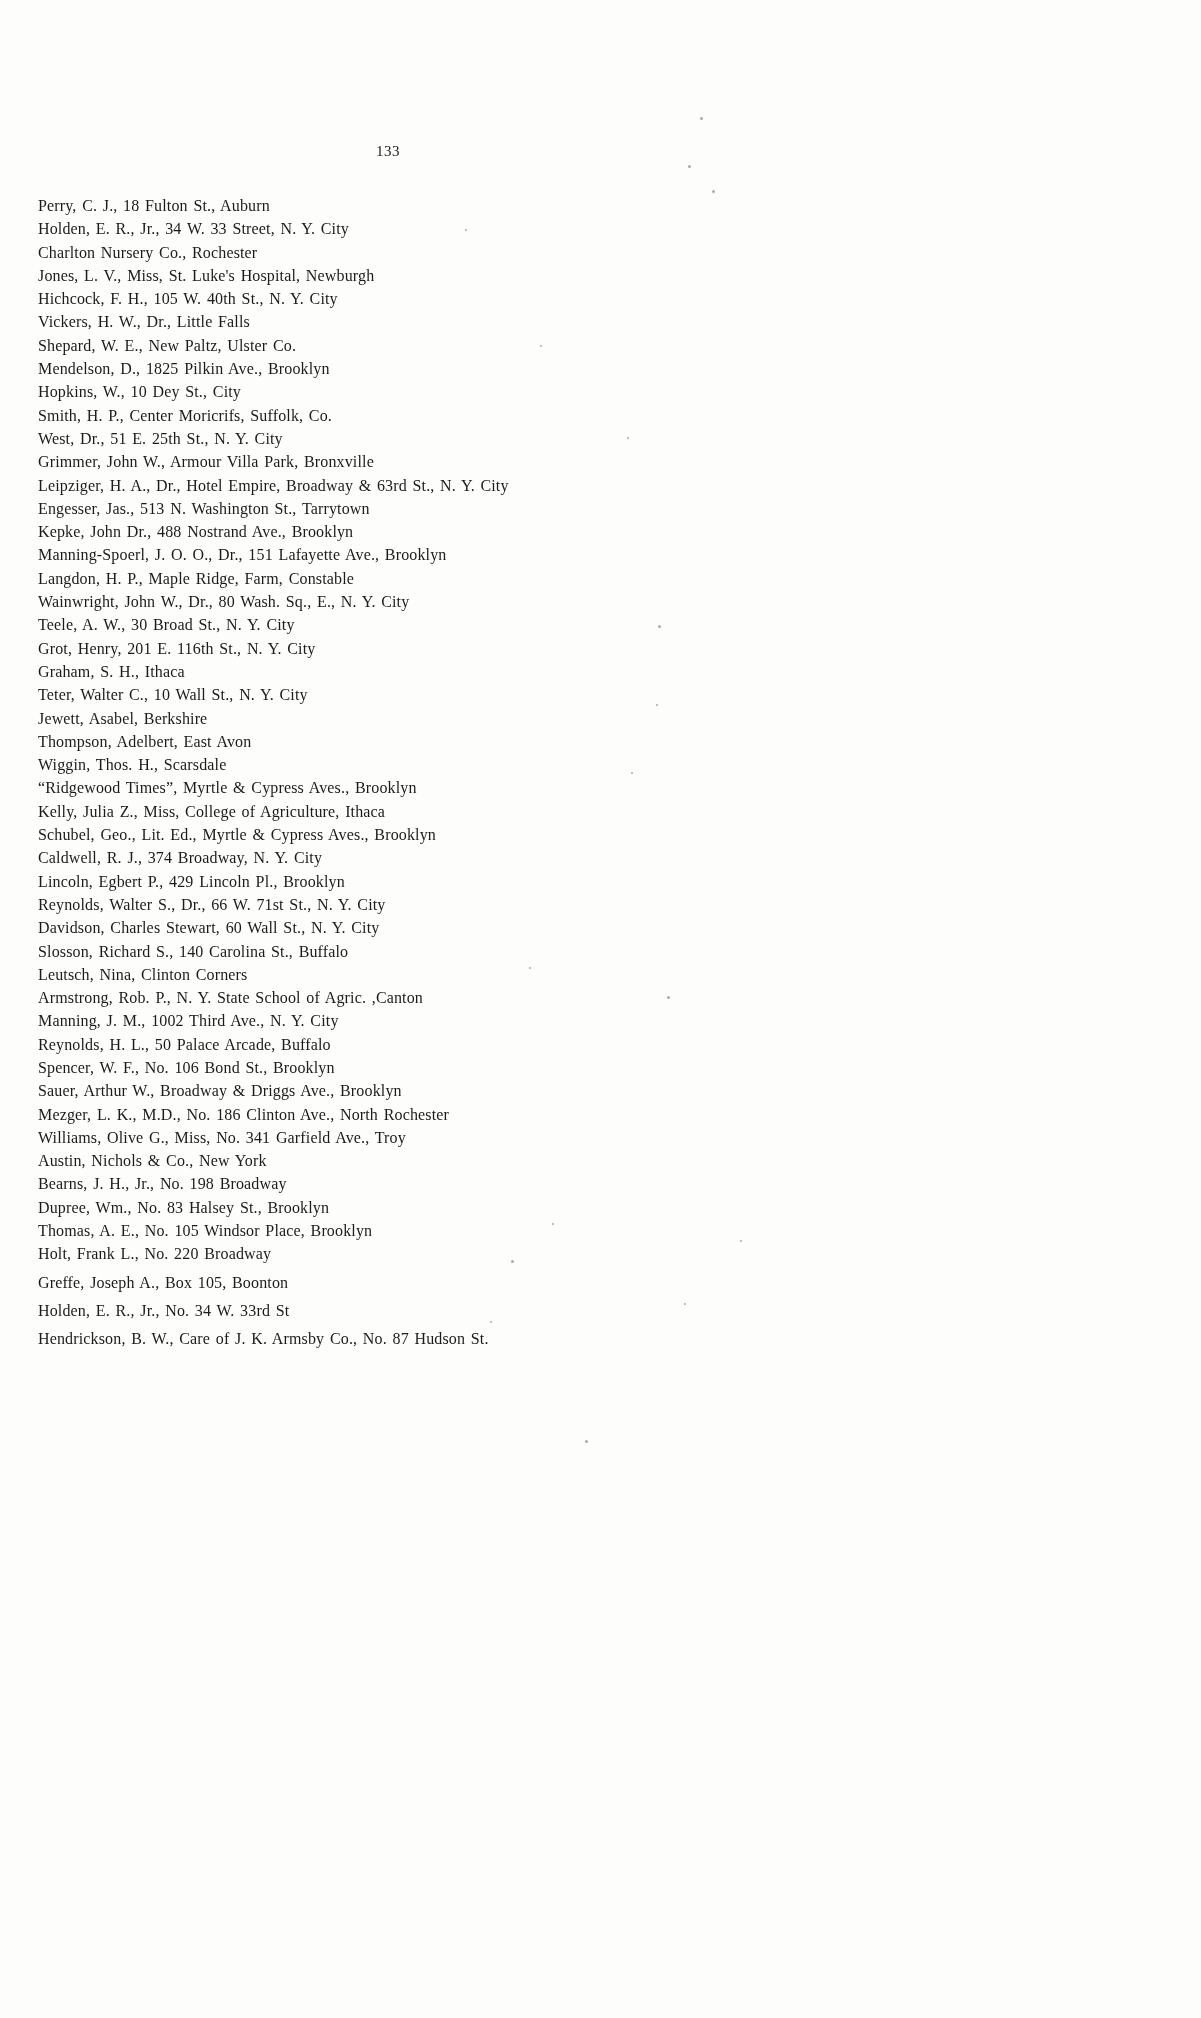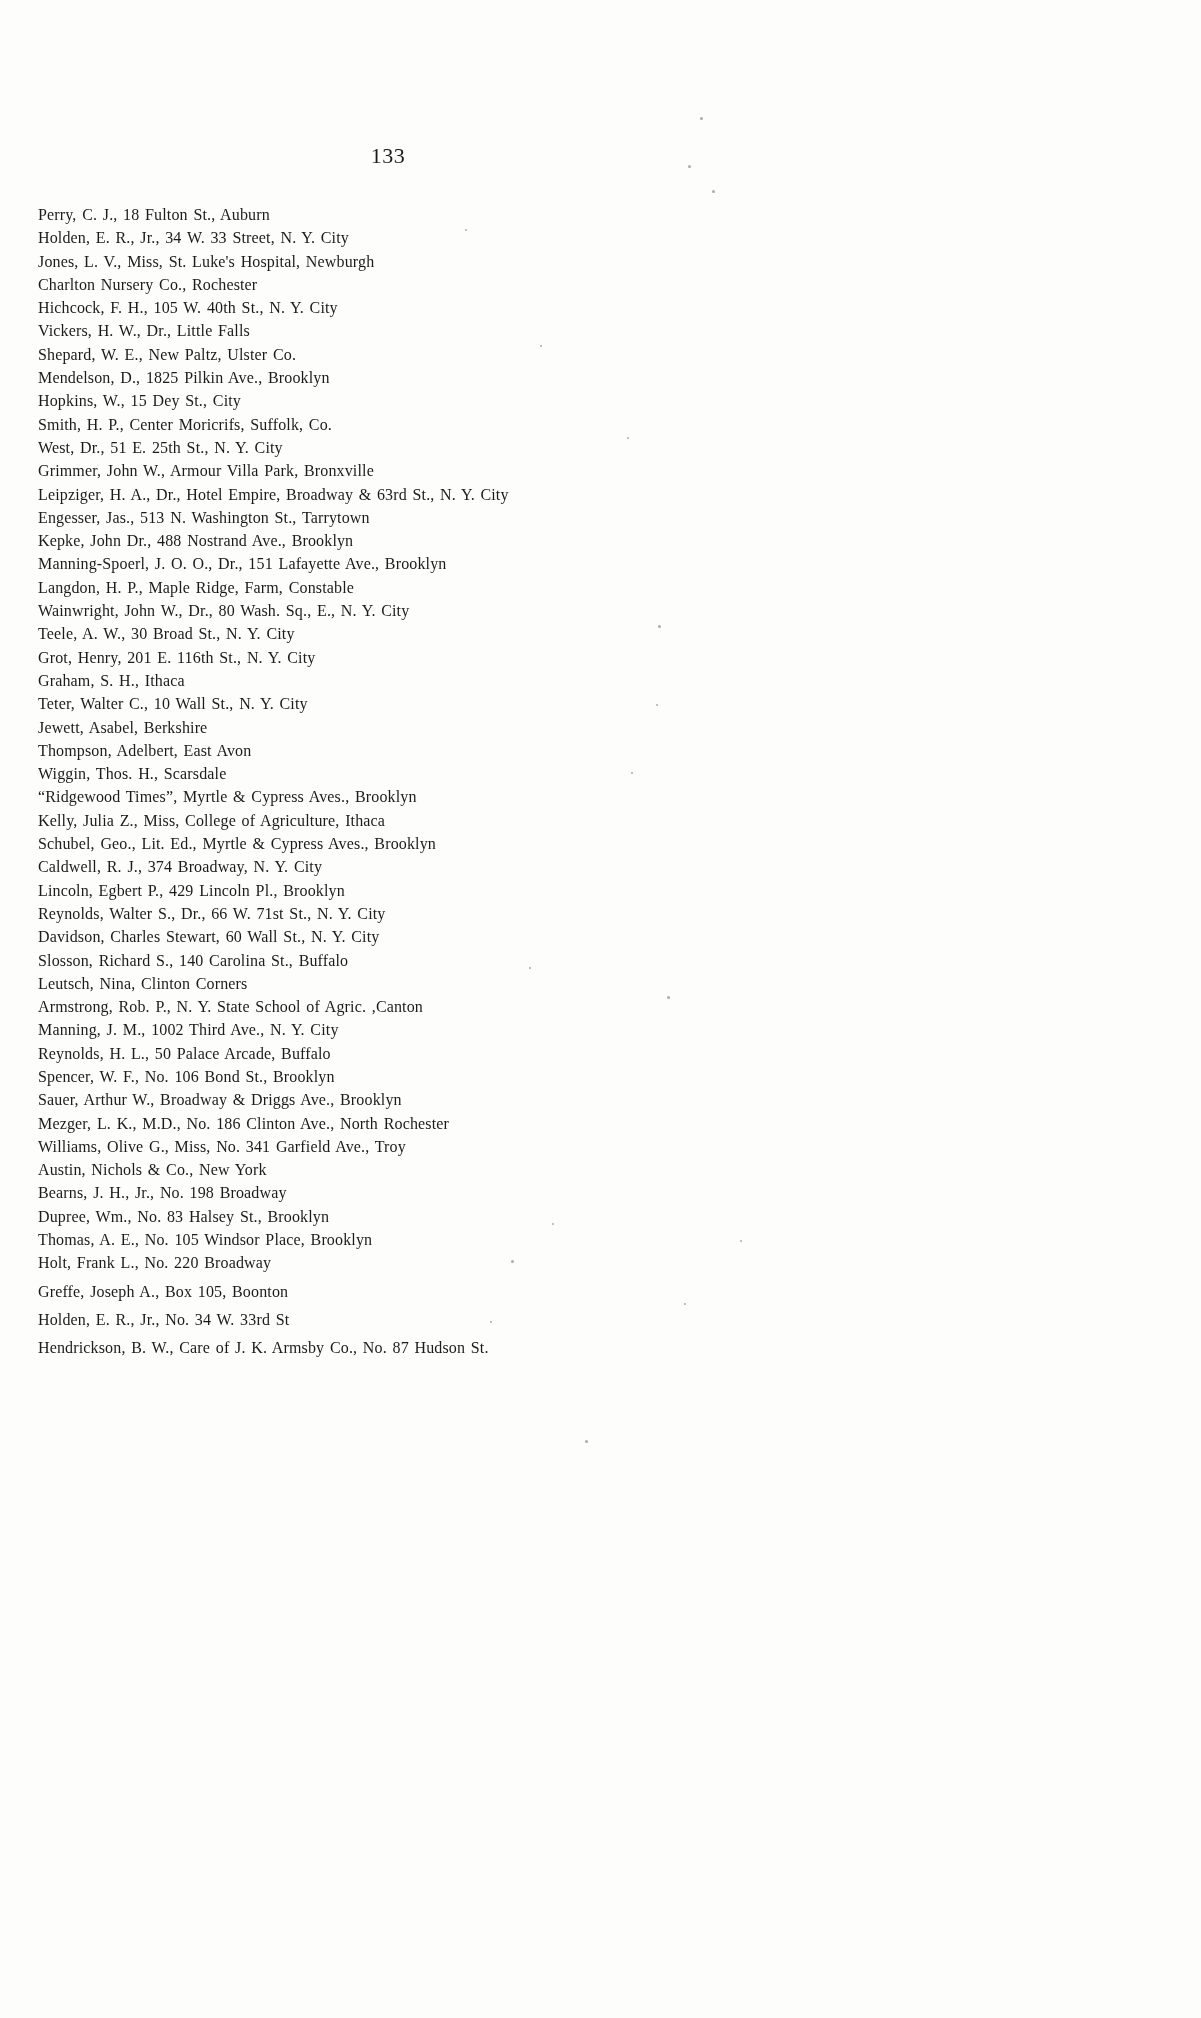--- a/index.html
+++ b/index.html
@@ -14,21 +14,21 @@
     margin: 0 auto;
     background: #fdfdfb;
     overflow: hidden;
     font-family: "Liberation Serif", "DejaVu Serif", serif;
     color: #1b1b1b;
   }
   .page-number {
     margin: 143px 0 16px 38px;
     width: 700px;
     text-align: center;
-    font-size: 22px;
+    font-size: 15px;
     letter-spacing: 0.5px;
   }
   .list {
     margin: 34px 0 0 38px;
     width: 900px;
   }
   .entry {
     font-size: 16px;
     line-height: 23.3px;
     letter-spacing: 0.15px;
@@ -50,27 +50,27 @@
 </head>
 <body>
 
 <div class="page">
 
   <div class="page-number">133</div>
 
   <div class="list" id="directory-list">
       <div class="entry">Perry, C. J., 18 Fulton St., Auburn</div>
       <div class="entry">Holden, E. R., Jr., 34 W. 33 Street, N. Y. City</div>
+      <div class="entry">Charlton Nursery Co., Rochester</div>
       <div class="entry">Jones, L. V., Miss, St. Luke's Hospital, Newburgh</div>
-      <div class="entry">Charlton Nursery Co., Rochester</div>
       <div class="entry">Hichcock, F. H., 105 W. 40th St., N. Y. City</div>
       <div class="entry">Vickers, H. W., Dr., Little Falls</div>
       <div class="entry">Shepard, W. E., New Paltz, Ulster Co.</div>
       <div class="entry">Mendelson, D., 1825 Pilkin Ave., Brooklyn</div>
-      <div class="entry">Hopkins, W., 15 Dey St., City</div>
+      <div class="entry">Hopkins, W., 10 Dey St., City</div>
       <div class="entry">Smith, H. P., Center Moricrifs, Suffolk, Co.</div>
       <div class="entry">West, Dr., 51 E. 25th St., N. Y. City</div>
       <div class="entry">Grimmer, John W., Armour Villa Park, Bronxville</div>
       <div class="entry">Leipziger, H. A., Dr., Hotel Empire, Broadway &amp; 63rd St., N. Y. City</div>
       <div class="entry">Engesser, Jas., 513 N. Washington St., Tarrytown</div>
       <div class="entry">Kepke, John Dr., 488 Nostrand Ave., Brooklyn</div>
       <div class="entry">Manning-Spoerl, J. O. O., Dr., 151 Lafayette Ave., Brooklyn</div>
       <div class="entry">Langdon, H. P., Maple Ridge, Farm, Constable</div>
       <div class="entry">Wainwright, John W., Dr., 80 Wash. Sq., E., N. Y. City</div>
       <div class="entry">Teele, A. W., 30 Broad St., N. Y. City</div>

